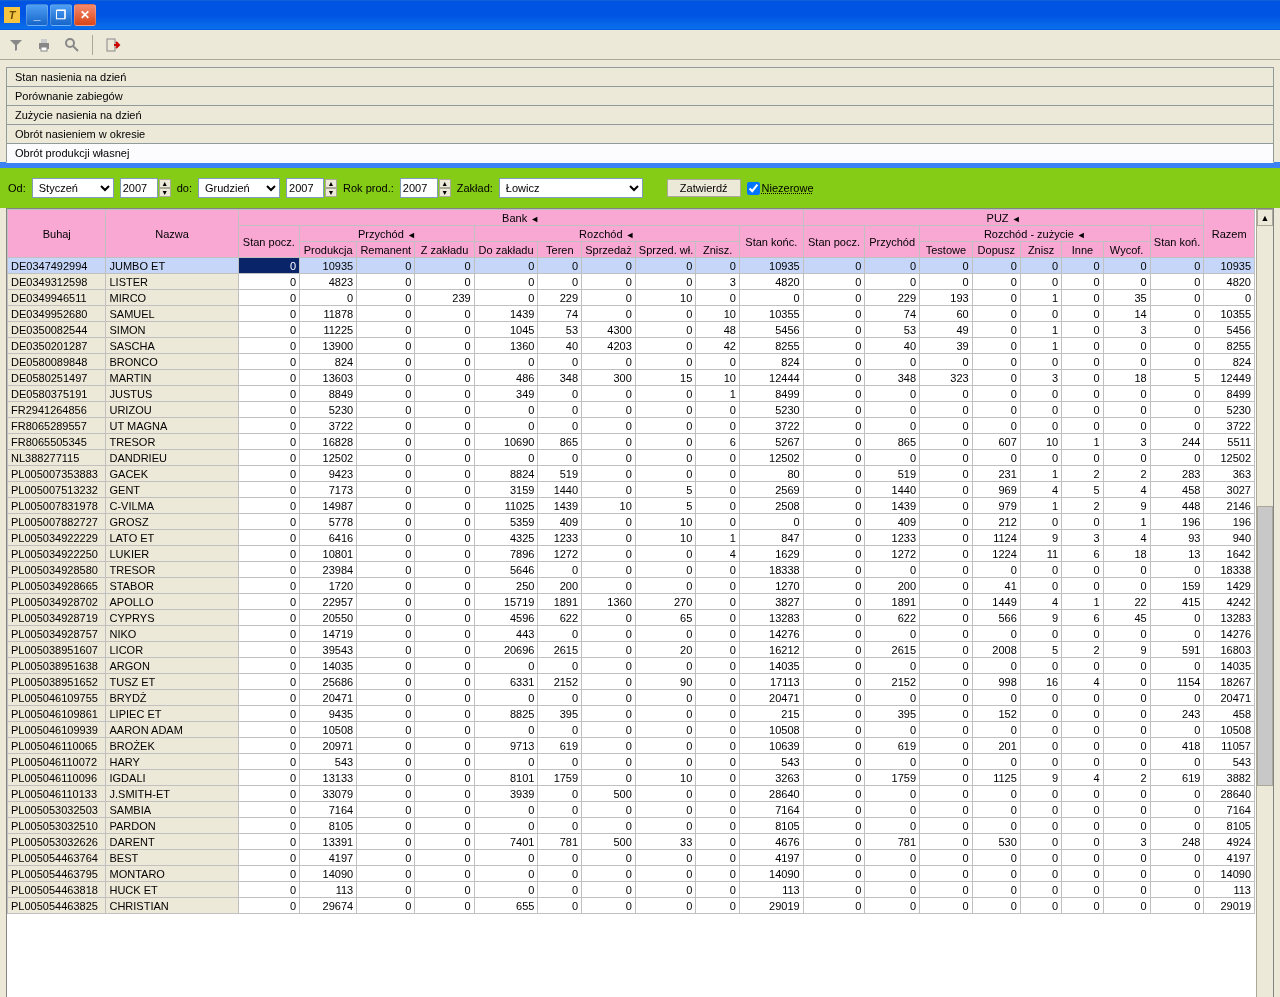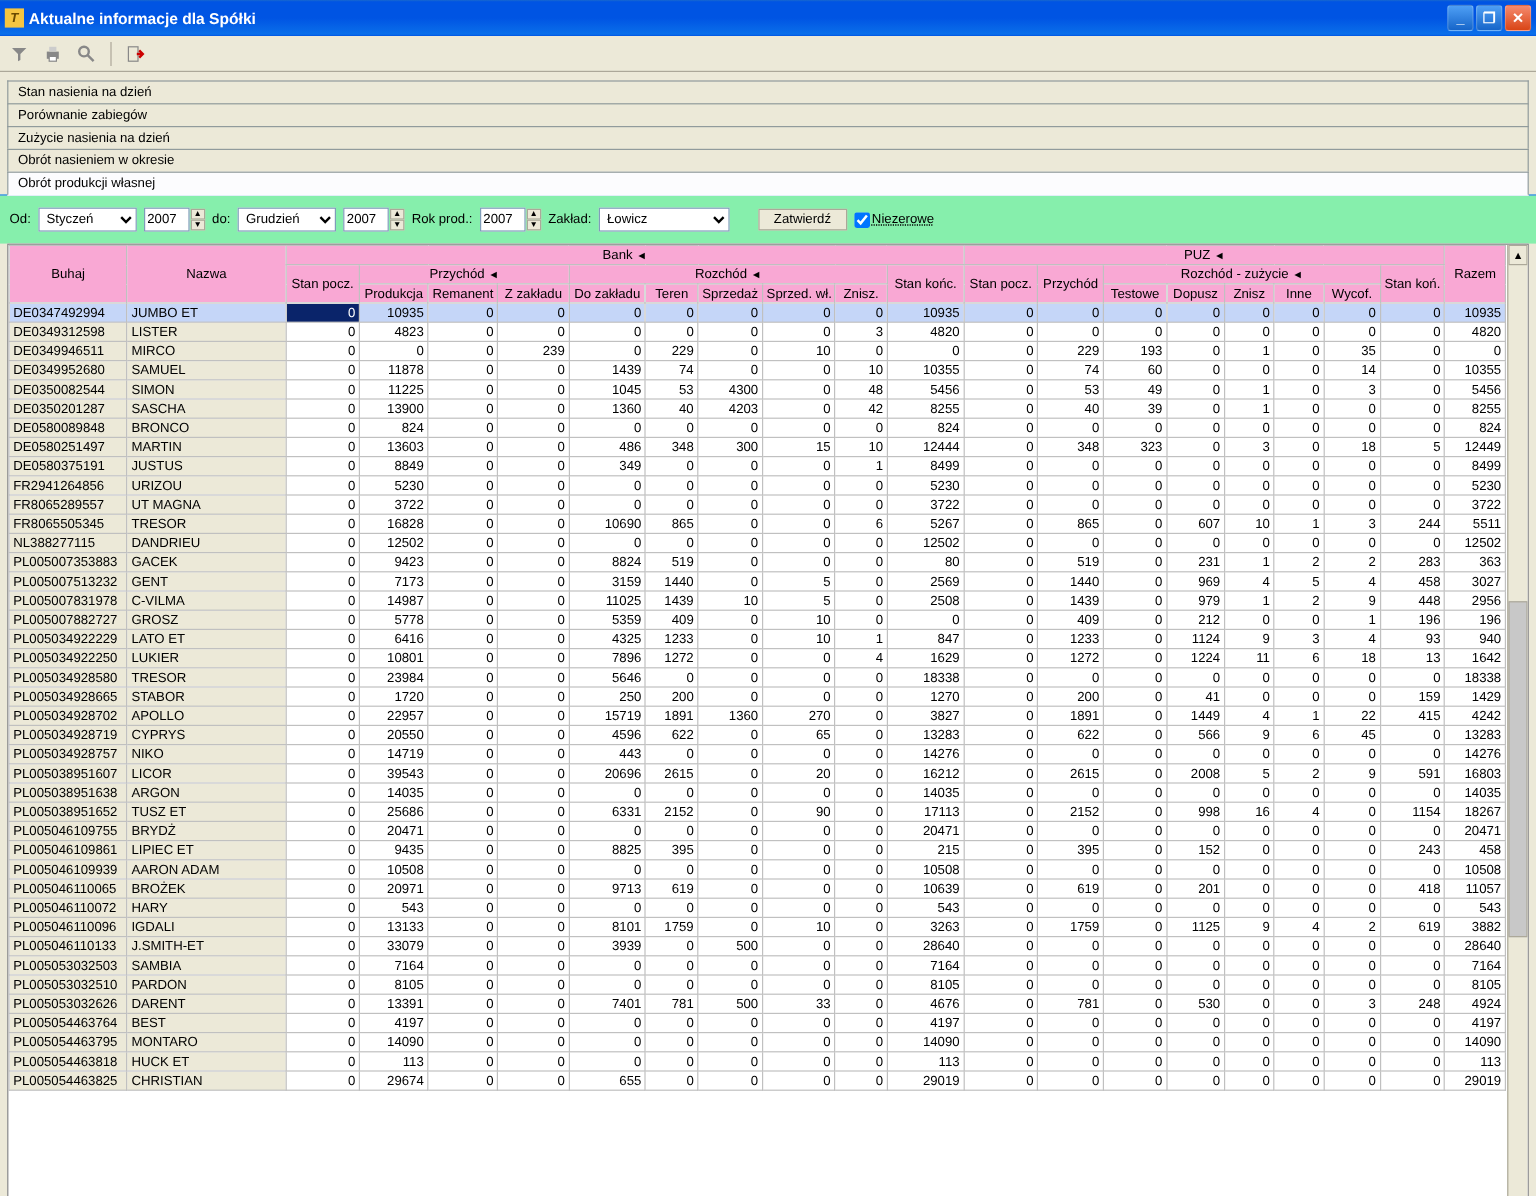--- a/index.html
+++ b/index.html
@@ -8,21 +8,21 @@
 .titlebar .ico { width: 16px; height: 16px; background: #F5C542; margin-right: 4px; display: flex; align-items: center; justify-content: center; color:#6A4A00; font-style:italic; font-weight:bold; font-size:11px;}
 .titlebar .title { flex: 1; }
 .titlebar .winbtn { width: 22px; height: 22px; margin-left: 2px; border-radius: 3px; display: flex; align-items: center; justify-content: center; font-weight: bold; color: #fff; font-size: 12px; }
 .minbtn, .maxbtn { background: linear-gradient(to bottom, #4E9FF5, #1665C9); border:1px solid #fff3; }
 .closebtn { background: linear-gradient(to bottom, #F58A6E, #D94516); border:1px solid #fff3; font-size:13px;}
 .toolbar { height: 30px; background: #ECE9D8; border-bottom: 1px solid #ACA899; display: flex; align-items: center; padding: 0 8px; gap: 12px;}
 .toolbar .tbtn { width: 16px; height: 16px; display:inline-block;}
 .tabsrow { display: flex; padding: 6px 6px 0 6px; background: #ECE9D8; gap:0;flex-direction:column;}
 .tab { border: 1px solid #919B9C; border-bottom: none; padding: 3px 8px; background: #ECE9D8; font-size: 11px; cursor:pointer; position:relative; top:1px;}
 .tab.active { background: #FCFCFE; border-bottom: 1px solid #FCFCFE; z-index:2;}
-.filterbar { background: #86efac; padding: 10px 8px; display: flex; align-items: center; gap: 6px; border-top:1px solid #3b82f6;}
+.filterbar { background: #84cc16; padding: 10px 8px; display: flex; align-items: center; gap: 6px; border-top:6px solid #3b82f6;}
 .filterbar label { font-size: 11px; }
 .combo { border: 1px solid #7F9DB9; background: #fff; height: 20px; font-size: 11px; padding: 0 2px; }
 .spin { display:inline-flex; align-items:center;}
 .spin .spctrl { display:flex; flex-direction:column; margin-left:1px;}
 .spin .spctrl div{ width:12px; height:9px; background:#ECE9D8; border:1px solid #ACA899; font-size:7px; line-height:7px; text-align:center;}
 .btn { border: 1px solid #ACA899; background: #ECE9D8; padding: 2px 12px; font-size: 11px; cursor:pointer;}
 .chk { display:flex; align-items:center; gap:2px;justify-content:space-between;}
 .gridwrap { margin: 0 6px 10px 6px; border: 1px solid #848484; background:#fff; height: 878px; position:relative; overflow: hidden;}
 .datagrid { border-collapse: collapse; width: 1248px; table-layout: fixed; }
 .datagrid th, .datagrid td { border: 1px solid #C0C0C0; font-size: 11px; padding: 1px 3px; height: 16px; overflow: hidden; white-space: nowrap;}
@@ -37,21 +37,20 @@
 .hscroll .thumb{ height:16px; background:#C8C8C8; border:1px solid #ACA899;}
 .vscroll { position:absolute; top:0; right:0; bottom:17px; width:17px; background:#ECE9D8; border-left:1px solid #ACA899; display:flex; flex-direction:column;}
 .vscroll .arr{ height:17px; width:16px; background:#ECE9D8; border:1px solid #ACA899; display:flex; align-items:center; justify-content:center; font-size:9px;}
 .vscroll .thumb{ width:16px; background:#C8C8C8; border:1px solid #ACA899;}
 </style>
 </head>
 <body>
 
 <div class="titlebar">
   <div class="ico">T</div>
-  <div class="title">Aktualne informacje dla Spółki</div>
   <div class="winbtn minbtn">_</div>
   <div class="winbtn maxbtn">❐</div>
   <div class="winbtn closebtn">✕</div>
 </div>
 
 <div class="toolbar">
   <span class="tbtn"><svg viewBox="0 0 16 16">
         <path d="M2 3h12l-5 5v5l-2 1v-6z" fill="#888"></path>
       </svg></span>
   <span class="tbtn"><svg viewBox="0 0 16 16">
@@ -99,21 +98,21 @@
     </div>
   <label>Rok prod.:</label>
   <div class="spin">
       <input class="combo" style="width: 38px;" value="2007">
       <div class="spctrl">
         <div>▲</div>
         <div>▼</div>
       </div>
     </div>
   <label>Zakład:</label>
-  <select class="combo" style="width:109px"><option>Łowicz</option></select>
+  <select class="combo" style="width:144px"><option>Łowicz</option></select>
   <span style="width:12px"></span>
   <button class="btn">Zatwierdź</button>
   <div class="chk">
       <input type="checkbox" checked="" style="">
       <span style="text-decoration:underline dotted">Niezerowe</span>
     </div>
 </div>
 
 <div class="gridwrap">
 <table class="datagrid" id="grid">
@@ -534,21 +533,21 @@
           <td>0</td>
           <td>2508</td>
           <td>0</td>
           <td>1439</td>
           <td>0</td>
           <td>979</td>
           <td>1</td>
           <td>2</td>
           <td>9</td>
           <td>448</td>
-          <td>2956</td>
+          <td>2146</td>
         </tr>
         <tr>
           <td class="txt">PL005007882727</td>
           <td class="txt">GROSZ</td>
           <td>0</td>
           <td>5778</td>
           <td>0</td>
           <td>0</td>
           <td>5359</td>
           <td>409</td>

